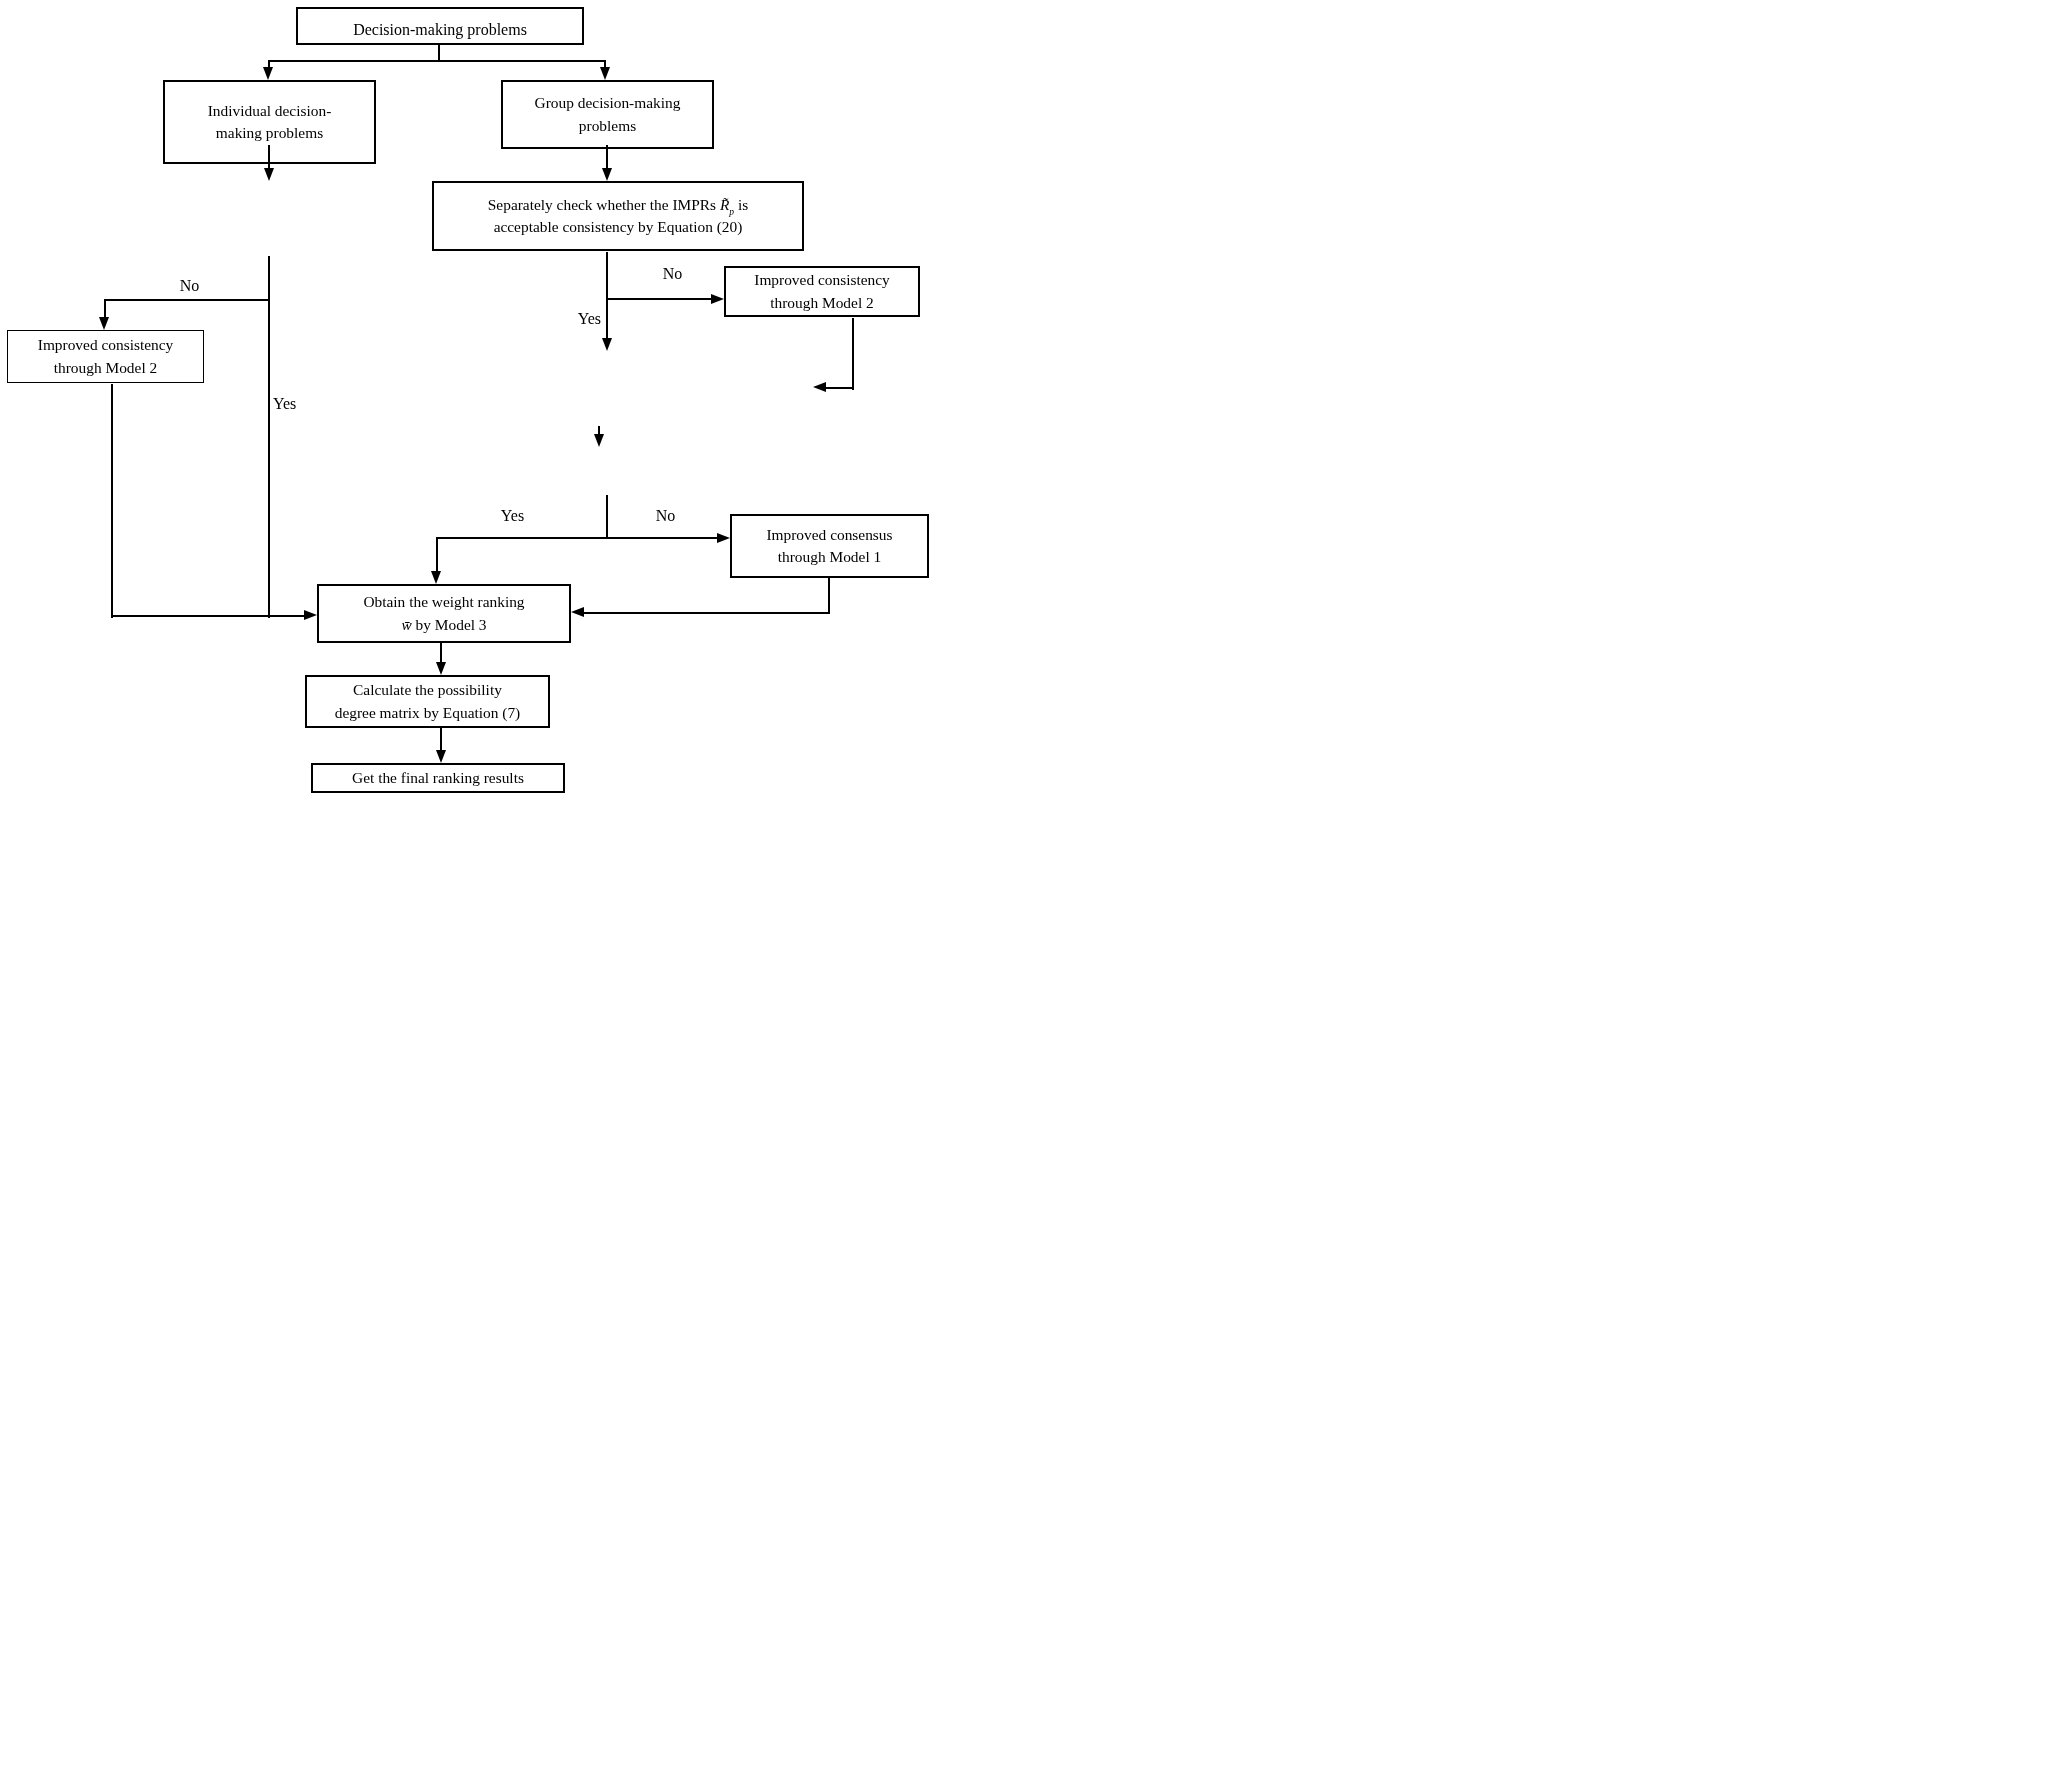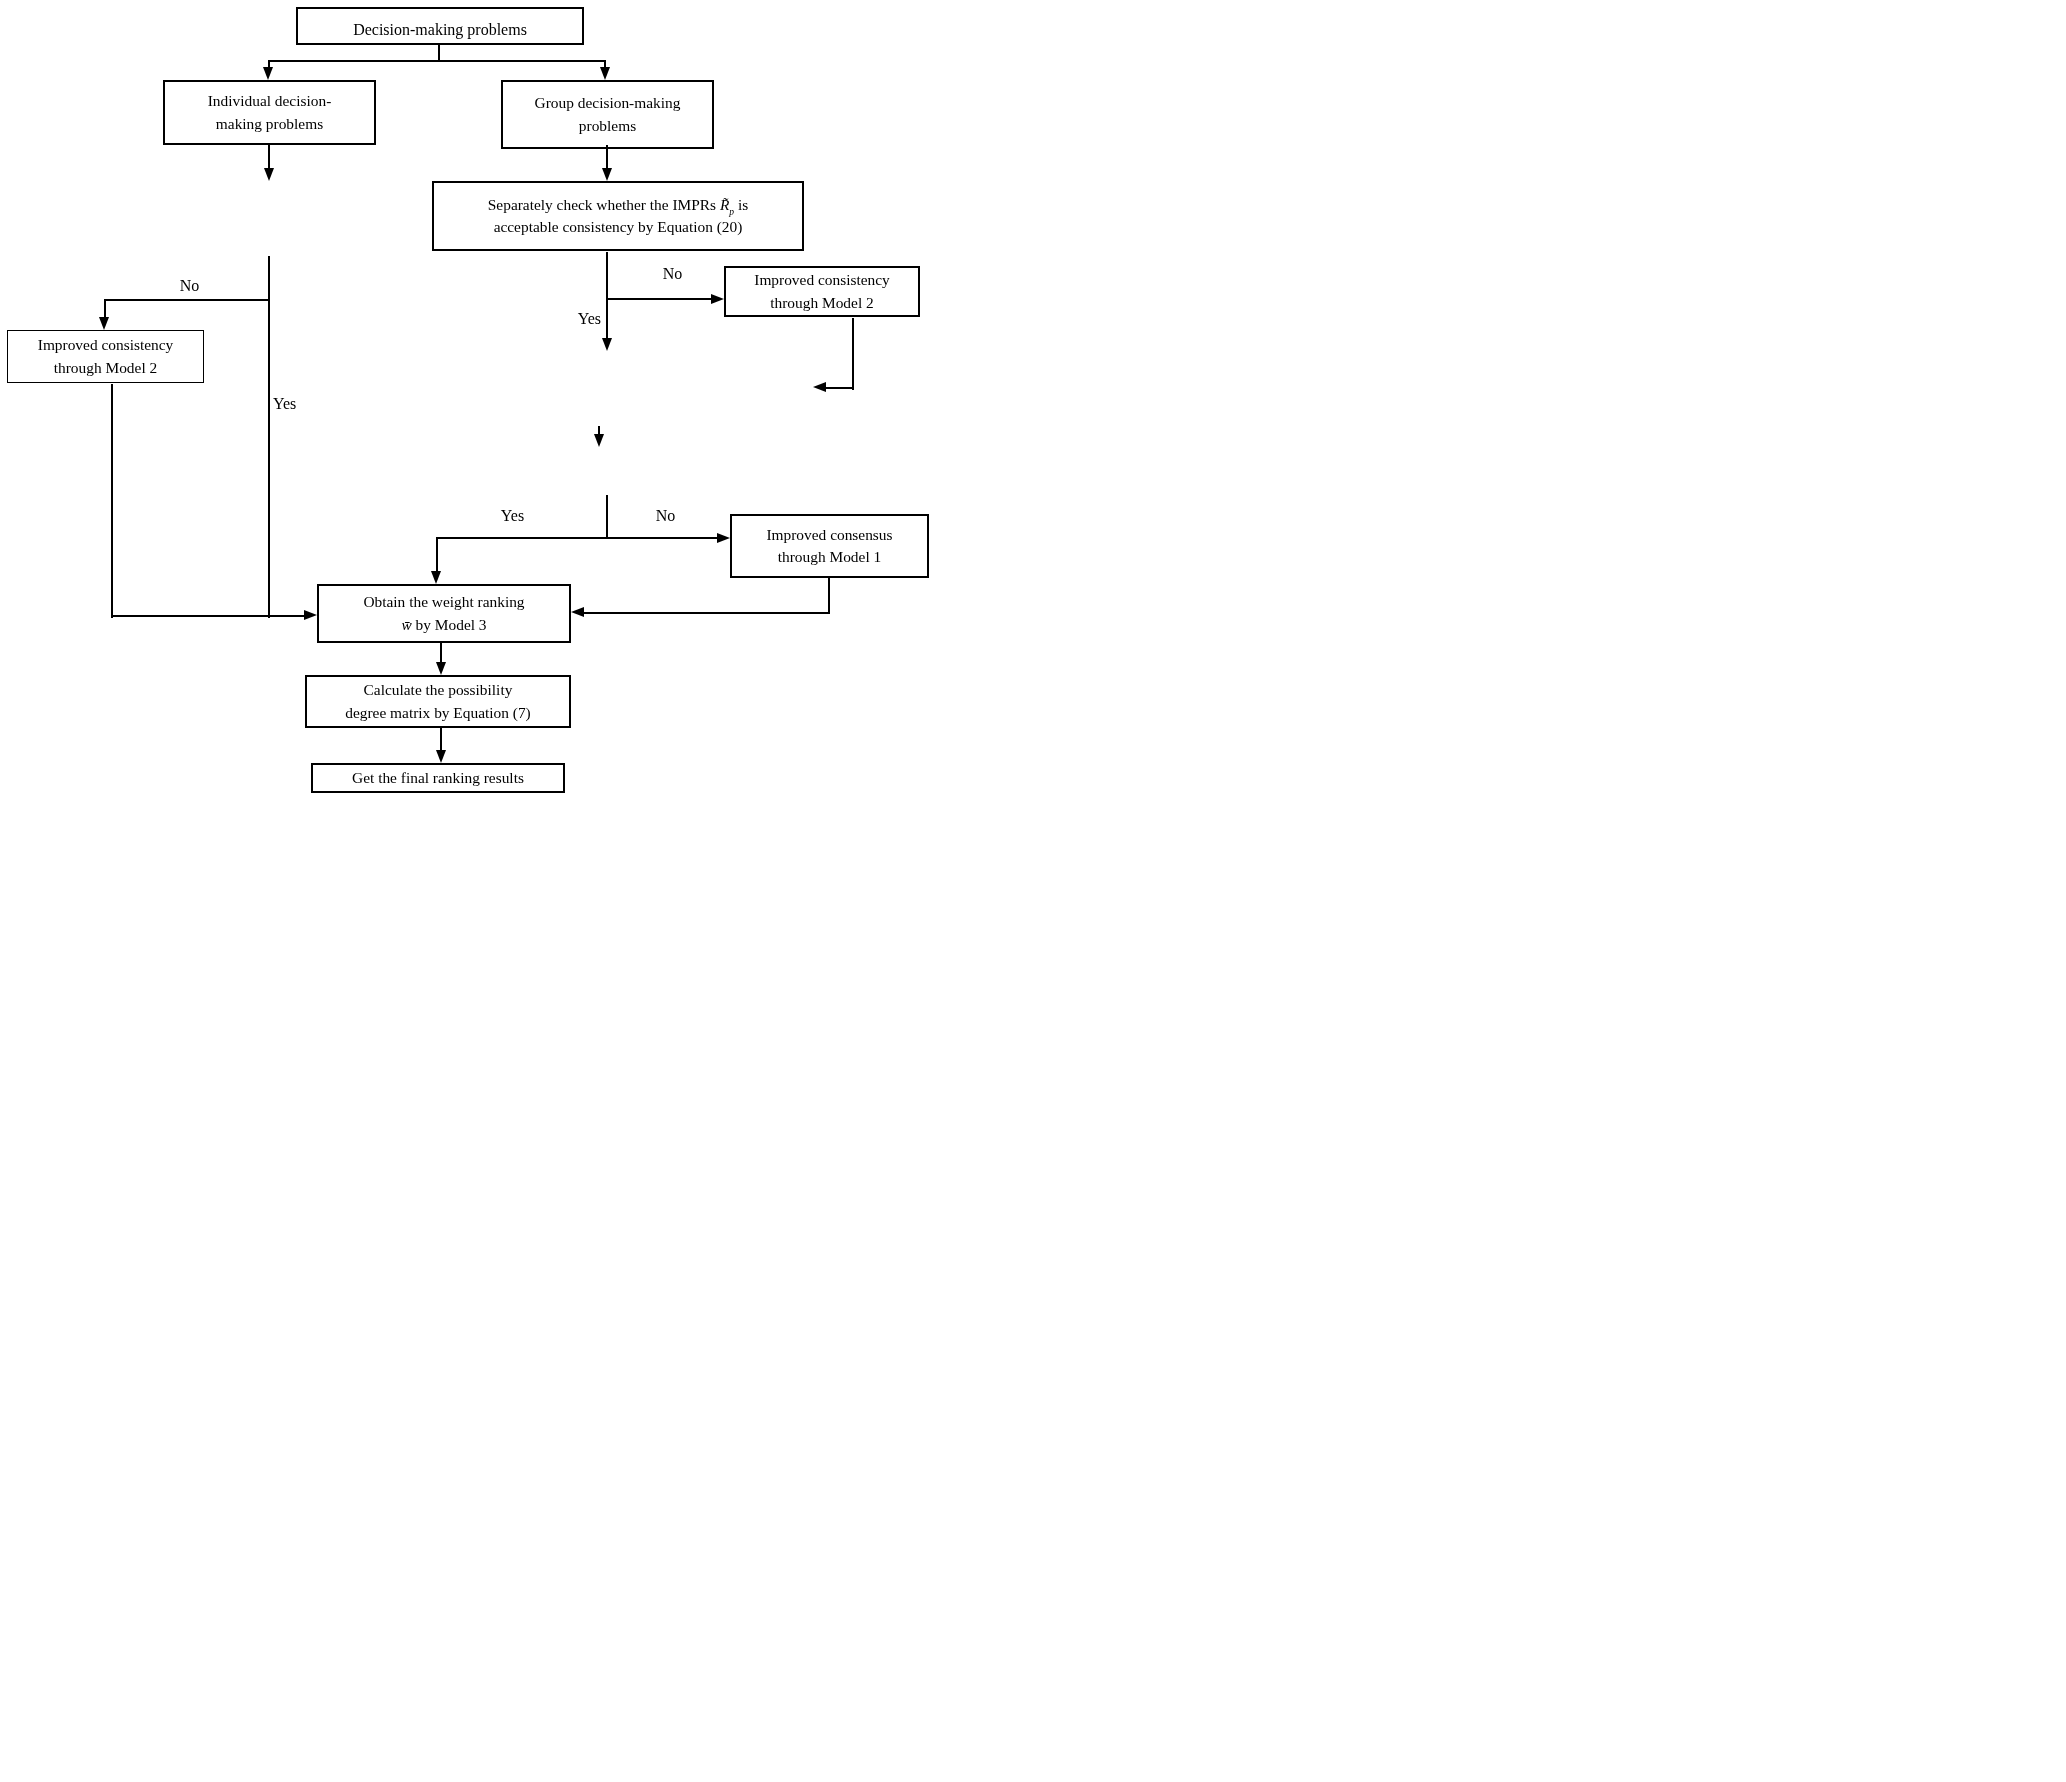--- a/index.html
+++ b/index.html
@@ -40,21 +40,21 @@
 </style>
 </head>
 <body>
 
 <div id="canvas">
 
   <div class="box big" style="left:296px;top:6.5px;width:288px;height:38px;">
       <span><span>Decision-making problems</span></span>
     </div>
 
-  <div class="box" style="left:163px;top:80px;width:213px;height:65px;">
+  <div class="box" style="left:163px;top:80px;width:213px;height:84px;">
       <span><span>Individual decision-</span><br><span>making problems</span></span>
     </div>
 
   <div class="box" style="left:501px;top:80px;width:213px;height:69px;">
       <span><span>Group decision-making</span><br><span>problems</span></span>
     </div>
 
 
   <div class="box" style="left:432px;top:181px;width:372px;height:70px;">
       <span><span>Separately check whether the IMPRs </span><span class="mi">R̃</span><span class="sub">p</span><span> is</span><br><span>acceptable consistency  by Equation (20)</span></span>
@@ -71,21 +71,21 @@
 
 
   <div class="box" style="left:730px;top:514px;width:199px;height:64px;">
       <span><span>Improved consensus</span><br><span>through Model 1</span></span>
     </div>
 
   <div class="box" style="left:317px;top:584px;width:254px;height:59px;">
       <span><span>Obtain the weight ranking</span><br><span class="mi">w̄</span><span> by Model 3</span></span>
     </div>
 
-  <div class="box" style="left:305px;top:675px;width:266px;height:53px;">
+  <div class="box" style="left:305px;top:675px;width:245px;height:53px;">
       <span><span>Calculate the possibility</span><br><span>degree matrix by Equation (7)</span></span>
     </div>
 
   <div class="box" style="left:311px;top:763px;width:254px;height:30px;">
       <span><span>Get the final ranking results</span></span>
     </div>
 
   <div class="vline" style="left:438px;top:44px;width:1.8px;height:18px;"></div>
   <div class="hline" style="left:269px;top:60px;width:337px;height:1.8px;"></div>
   <div class="vline" style="left:268px;top:60px;width:1.8px;height:8.3px;"></div>

